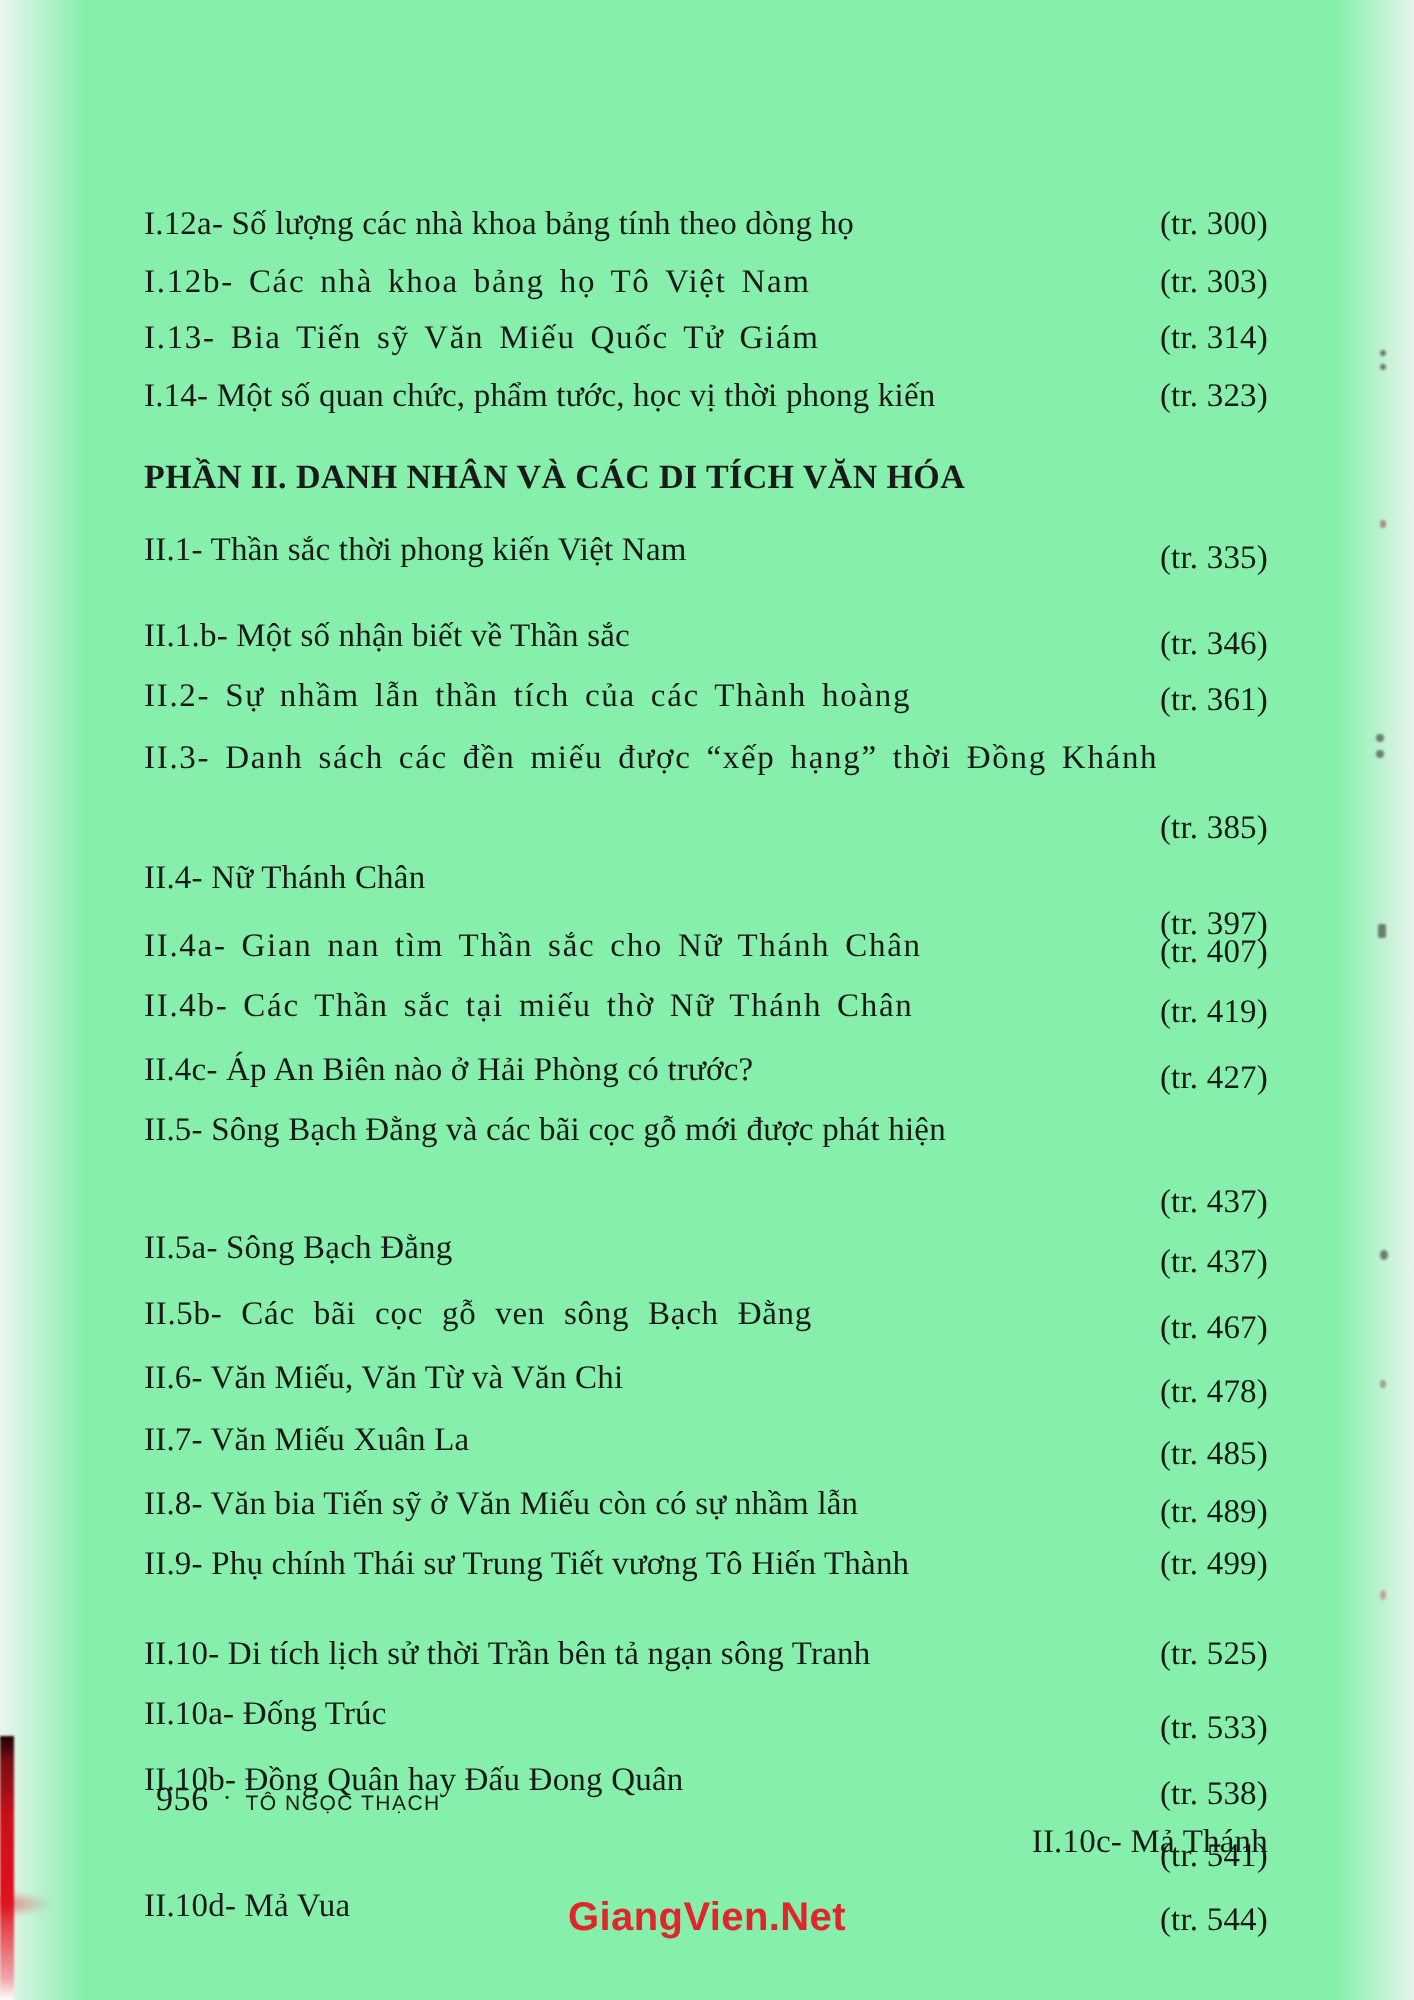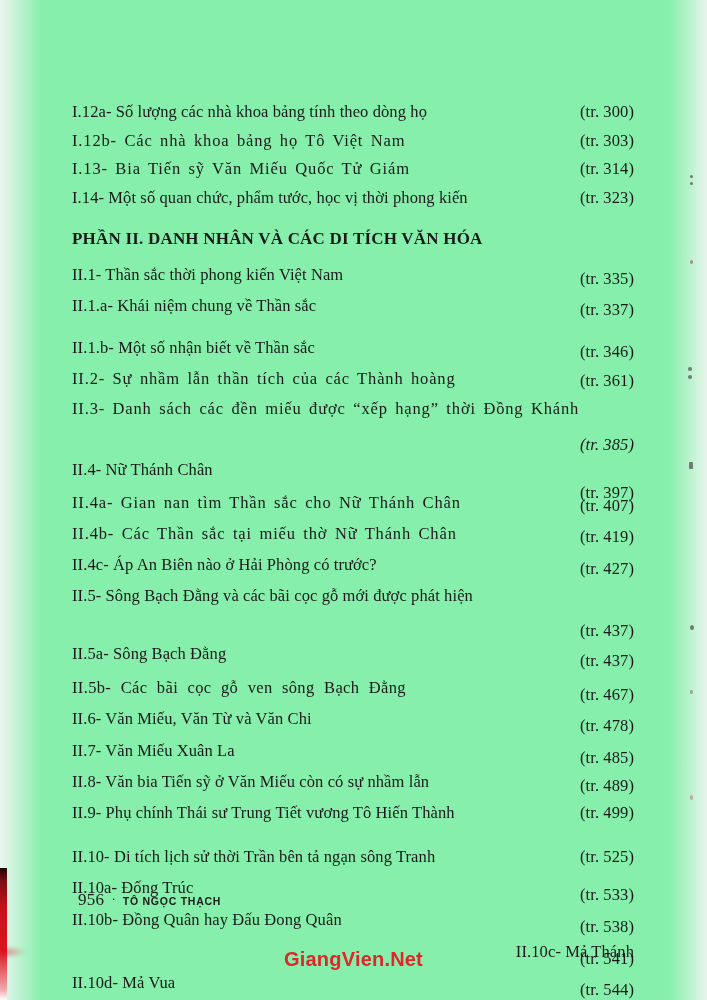--- a/index.html
+++ b/index.html
@@ -134,21 +134,21 @@
     letter-spacing: 0.3px;
   }
   .folio-dot {
     font-size: 13px;
     position: relative;
     top: -2px;
   }
   .running-head {
     font-family: "Liberation Sans", "DejaVu Sans", sans-serif;
     font-size: 10.5px;
-    font-weight: 700;
+    font-weight: 400;
     letter-spacing: 0.75px;
   }
 
   .watermark {
     position: absolute;
     left: 0;
     right: 0;
     top: 948px;
     text-align: center;
     font-family: "Liberation Sans", "DejaVu Sans", sans-serif;
@@ -203,39 +203,35 @@
 
     <div class="section-heading" style="margin-top:23px;">PHẦN II. DANH NHÂN VÀ CÁC DI TÍCH VĂN HÓA</div>
 
     <div>
 
       <div class="toc-row" style="margin-top:18px;">
         <span class="toc-title">II.1- Thần sắc thời phong kiến Việt Nam</span>
         <span class="toc-page" style="top:4px;">(tr. 335)</span>
       </div>
 
-      <div class="toc-row" style="margin-top:14px;">
-        <span class="toc-title">II.1.a- Khái niệm chung về Thần sắc</span>
-        <span class="toc-page" style="top:4px;">(tr. 337)</span>
-      </div>
 
       <div class="toc-row" style="margin-top:26px;">
         <span class="toc-title">II.1.b- Một số nhận biết về Thần sắc</span>
         <span class="toc-page" style="top:4px;">(tr. 346)</span>
       </div>
 
       <div class="toc-row" style="margin-top:14px;">
         <span class="toc-title stretch">II.2- Sự nhầm lẫn thần tích của các Thành hoàng</span>
         <span class="toc-page" style="top:2px;">(tr. 361)</span>
       </div>
 
       <div class="toc-row wrapped" style="margin-top:14px;">
         <span class="toc-title stretch">II.3- Danh sách các đền miếu được “xếp hạng” thời Đồng Khánh</span>
       </div>
-      <div class="toc-row" style="margin-top:19px; height:17px;font-style:italic;">
+      <div class="toc-row" style="margin-top:19px; height:17px;">
         <span class="toc-page below">(tr. 385)</span>
       </div>
 
       <div class="toc-row" style="margin-top:8px;">
         <span class="toc-title">II.4- Nữ Thánh Chân</span>
         <span class="toc-page" style="top:23px;">(tr. 397)</span>
       </div>
 
       <div class="toc-row" style="margin-top:17px;">
         <span class="toc-title stretch">II.4a- Gian nan tìm Thần sắc cho Nữ Thánh Chân</span>

